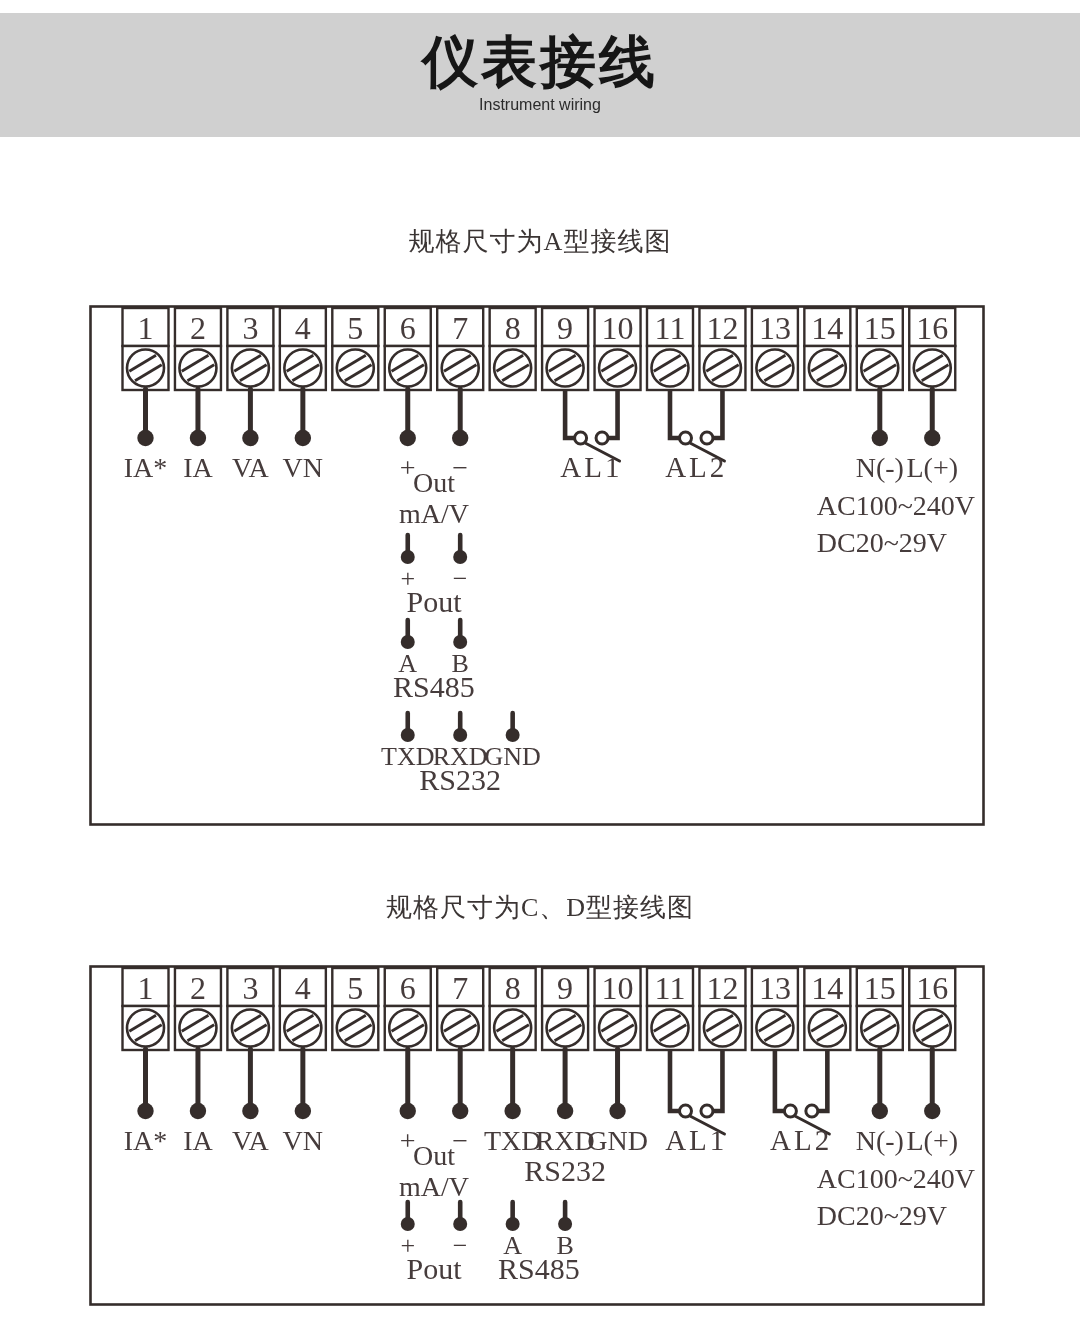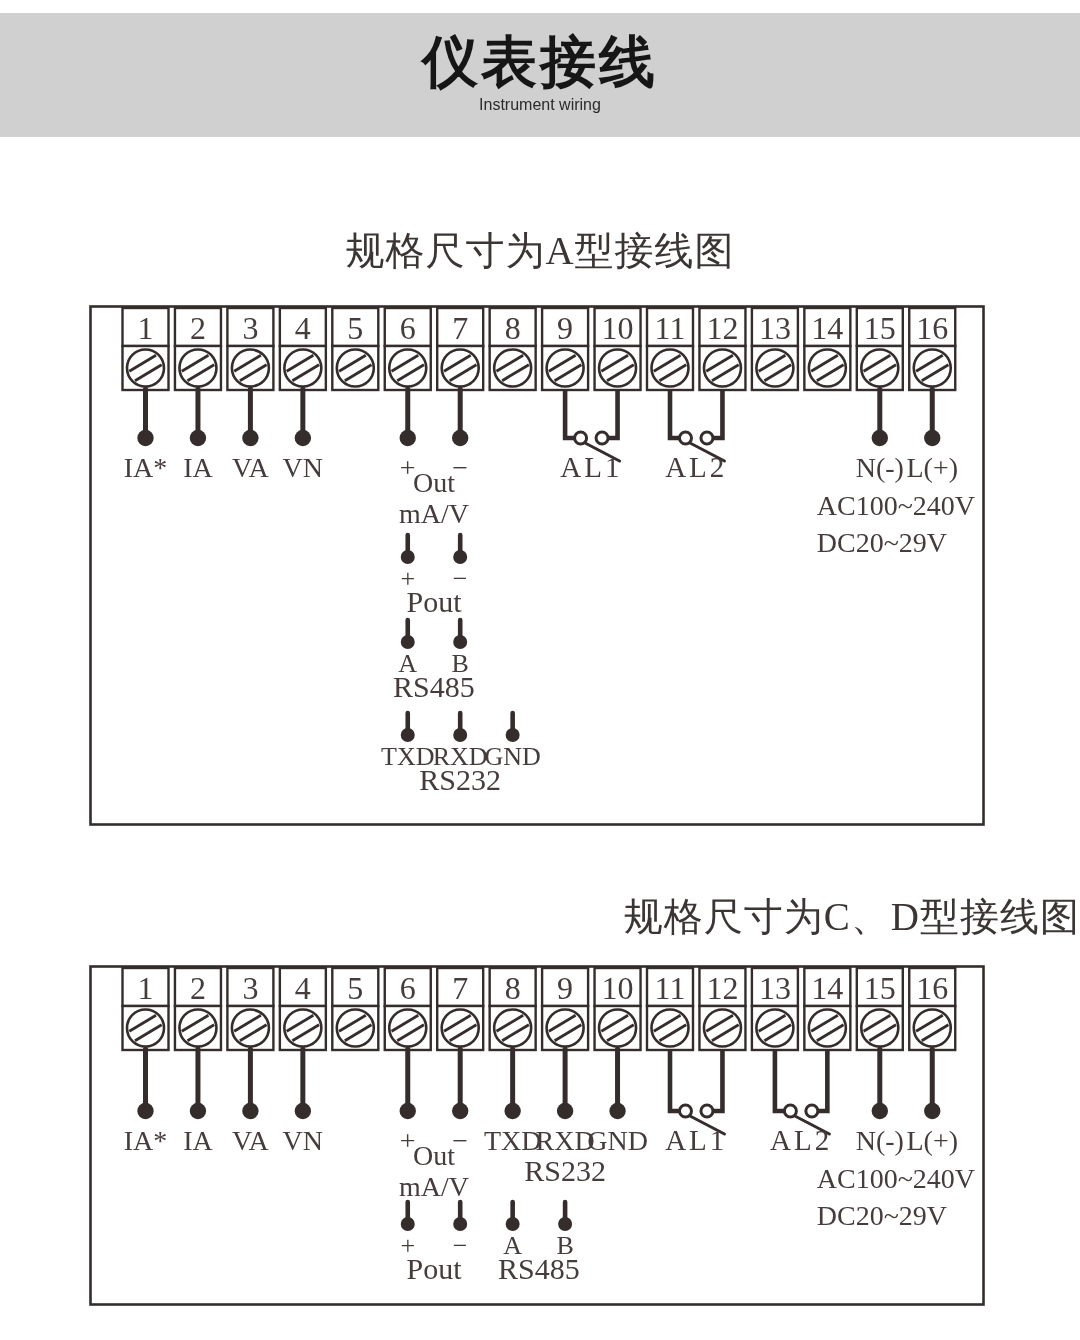--- a/index.html
+++ b/index.html
@@ -5,23 +5,23 @@
   html,body{margin:0;padding:0;background:#ffffff;}
   body{width:1080px;height:1340px;position:relative;overflow:hidden;
        font-family:"Liberation Serif","DejaVu Serif",serif;}
   .banner{position:absolute;left:0;top:13px;width:1080px;height:124px;
           background:#d0d0d0;text-align:center;}
   .banner-title{margin-top:18px;font-family:"Liberation Sans","DejaVu Sans",sans-serif;
           font-weight:700;font-size:56px;line-height:62px;color:#161616;letter-spacing:3px;}
   .banner-subtitle{font-family:"Liberation Sans","DejaVu Sans",sans-serif;
           font-size:16px;line-height:24px;color:#2b2b2b;}
   .diagram-title{position:absolute;left:0;width:1080px;margin:0;text-align:center;
-          font-weight:400;font-size:39px;color:#3b3534;letter-spacing:1px;}
+          font-weight:400;font-size:26px;color:#3b3534;letter-spacing:1px;}
   #title-a{top:224px;}
-  #title-cd{top:890px;text-align:right;}
+  #title-cd{top:890px;}
   .diagram-canvas{position:absolute;}
   #canvas-a{left:89px;top:305px;width:896px;height:521px;}
   #canvas-cd{left:89px;top:965px;width:896px;height:341px;}
   svg text{font-family:"Liberation Serif","DejaVu Serif",serif;}
 </style>
 </head>
 <body>
 
 <div class="page">
 

